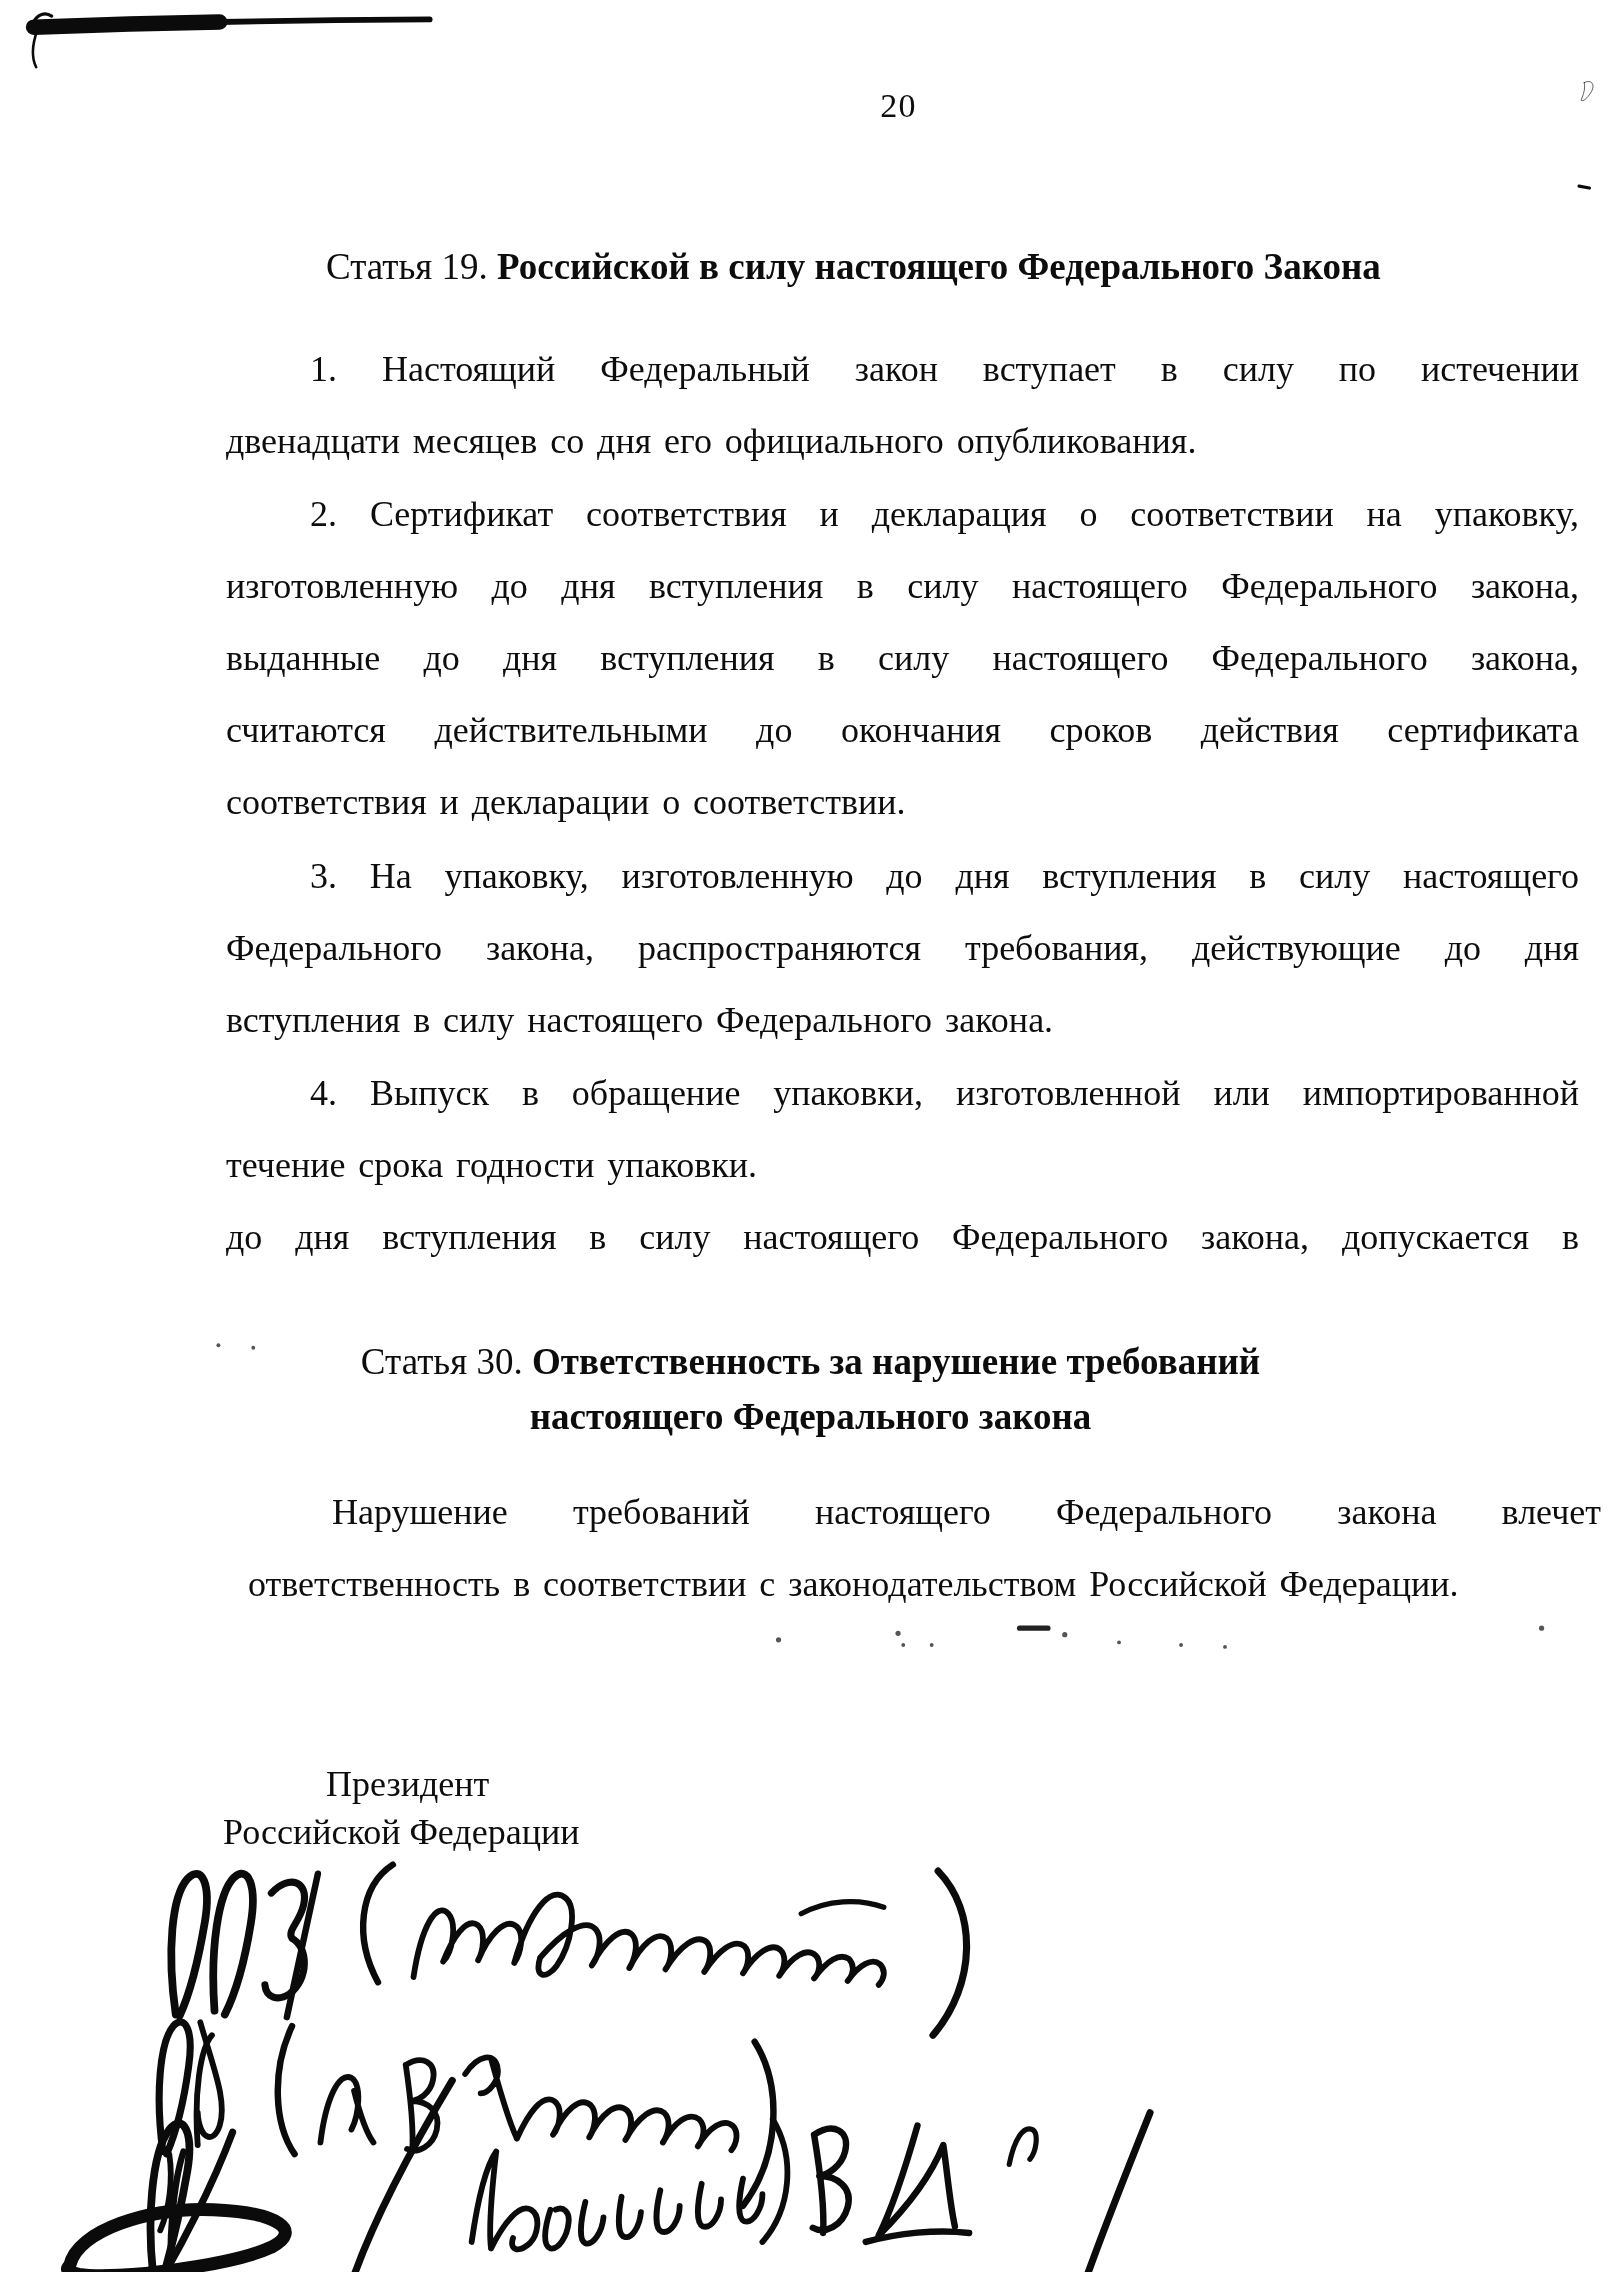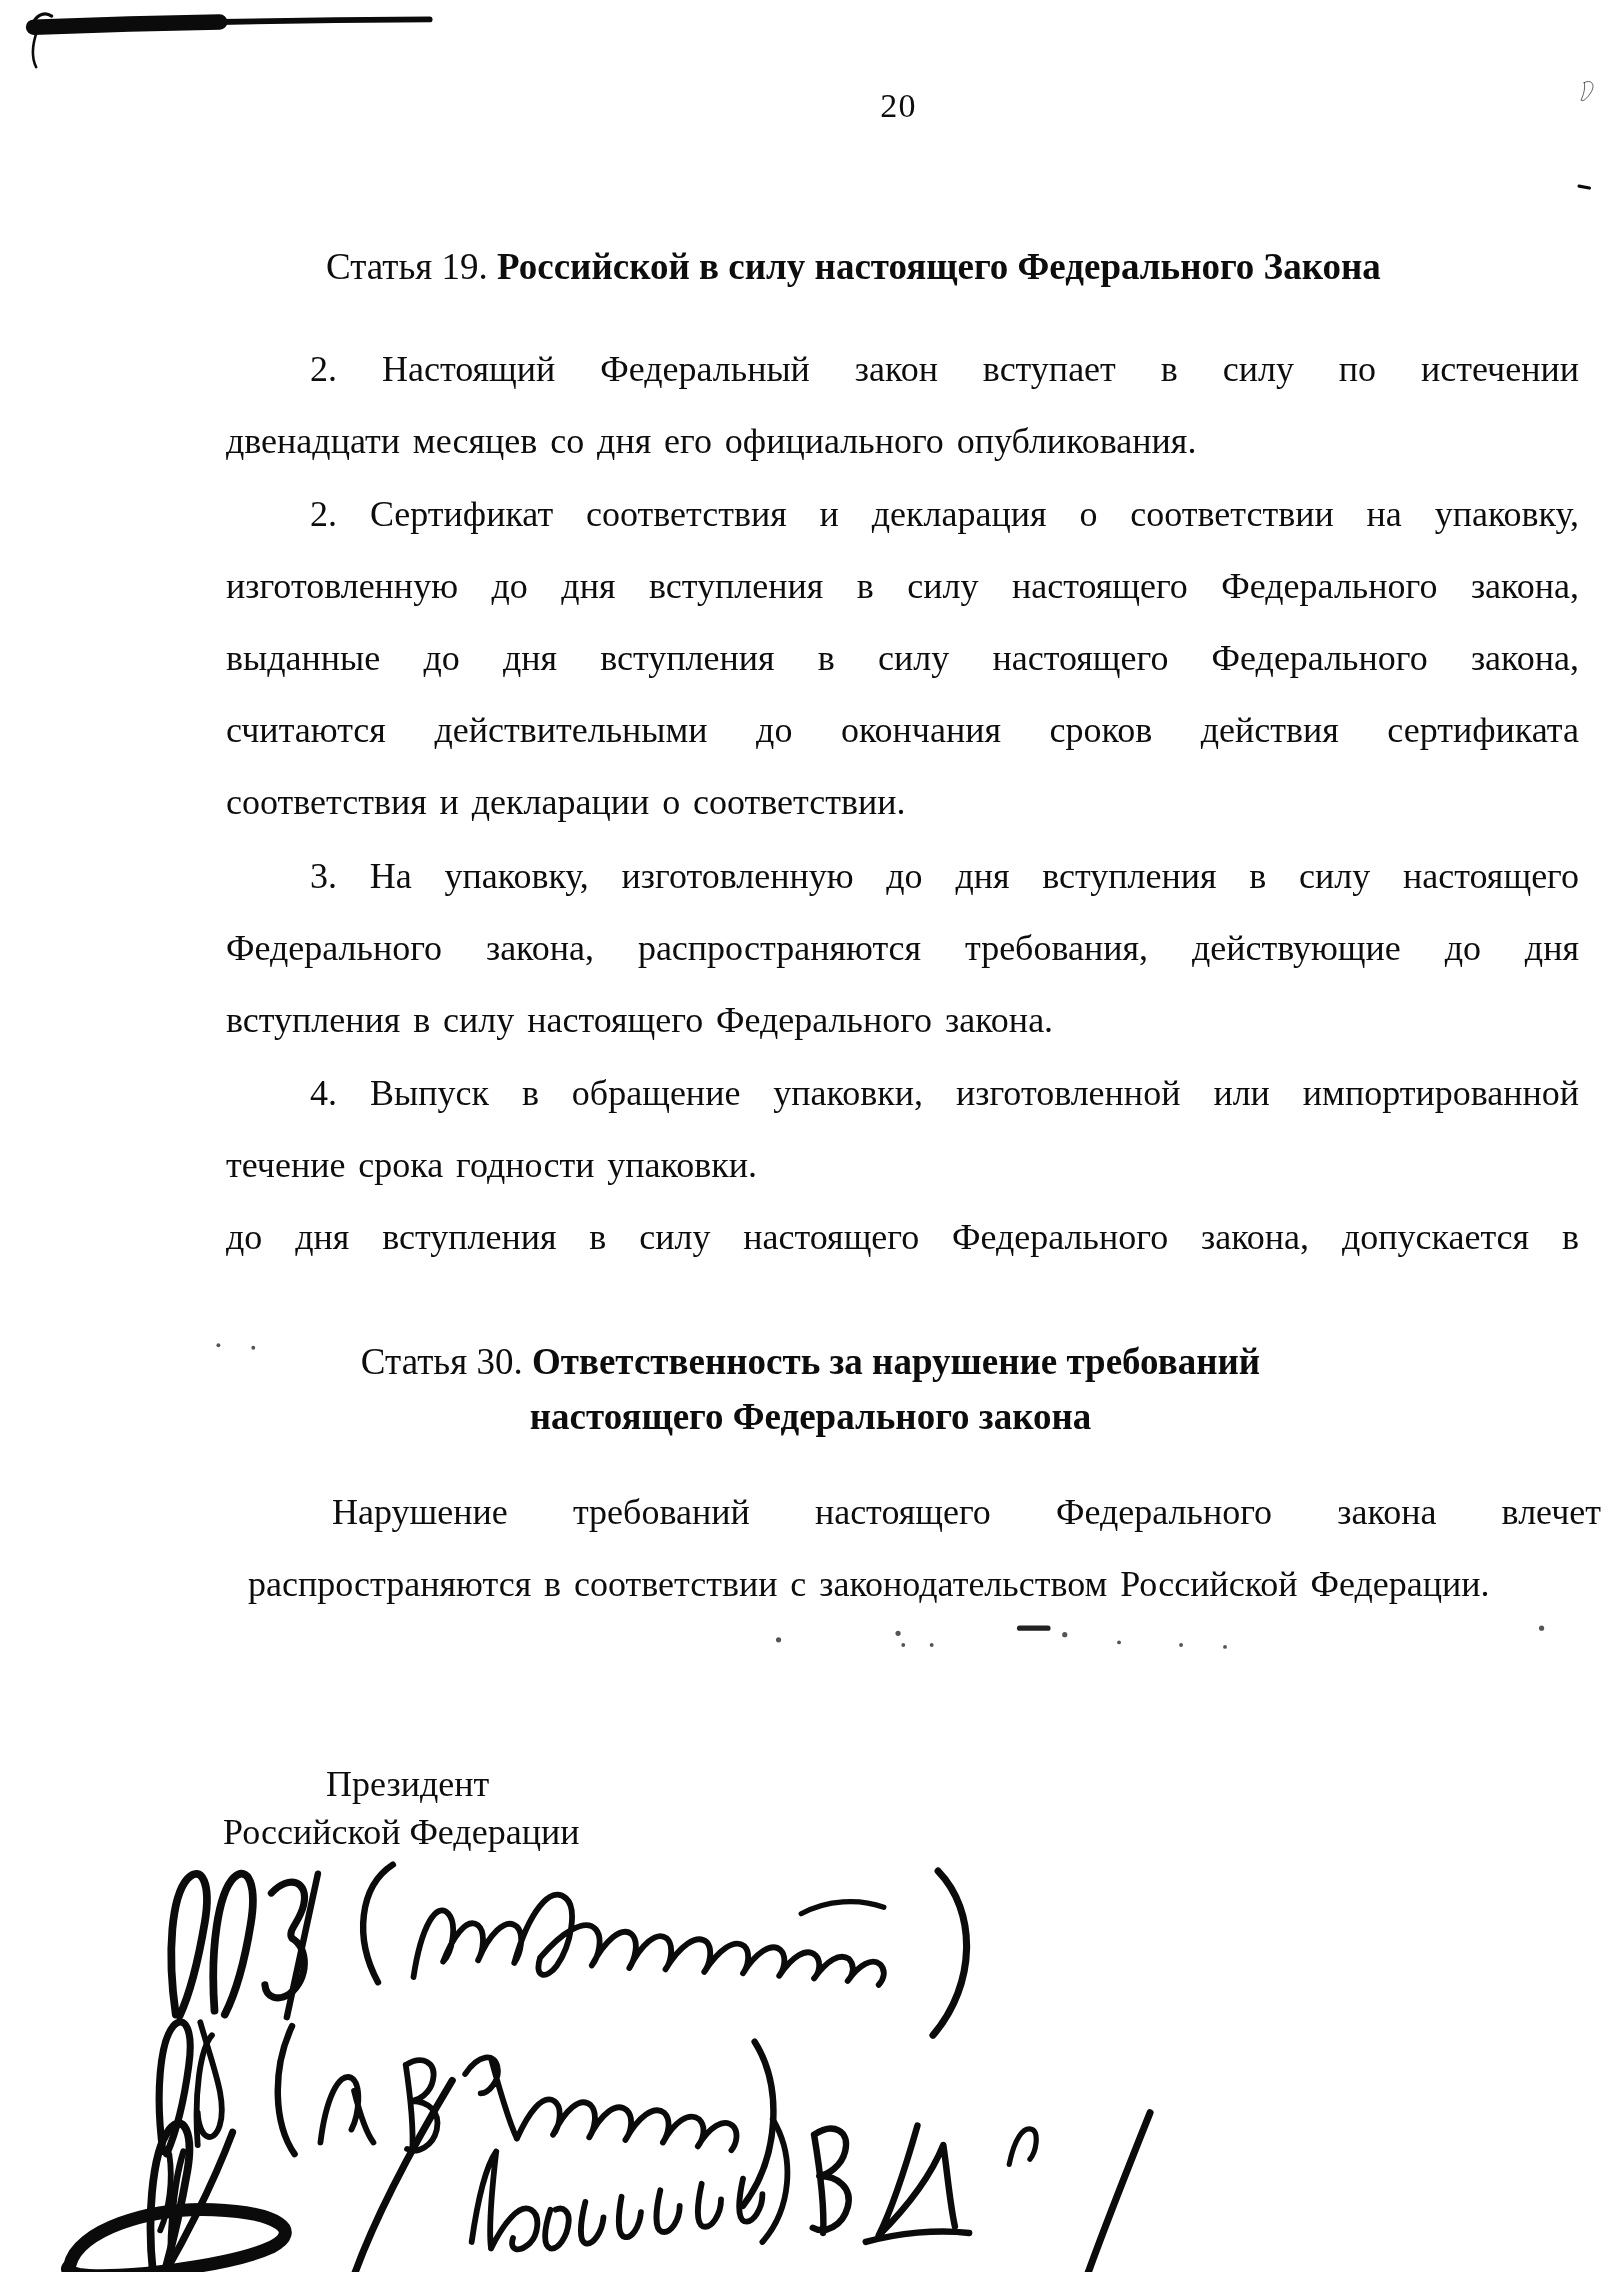--- a/index.html
+++ b/index.html
@@ -59,21 +59,21 @@
 <body>
 
 <div class="page">
 
   <div class="abs page-number">20</div>
 
   <div class="abs h19"><span>Статья 19.</span>&nbsp;<span class="h-title">Российской в силу настоящего Федерального Закона</span>
   </div>
 
   <div class="abs para p1">
-    <div class="line first">2. Настоящий Федеральный закон вступает в силу по истечении</div>
+    <div class="line first">1. Настоящий Федеральный закон вступает в силу по истечении</div>
     <div class="line last">двенадцати месяцев со дня его официального опубликования.</div>
   </div>
 
   <div class="abs para p2">
     <div class="line first">2. Сертификат соответствия и декларация о соответствии на упаковку,</div>
     <div class="line">изготовленную до дня вступления в силу настоящего Федерального закона,</div>
     <div class="line">выданные до дня вступления в силу настоящего Федерального закона,</div>
     <div class="line">считаются действительными до окончания сроков действия сертификата</div>
     <div class="line last">соответствия и декларации о соответствии.</div>
   </div>
@@ -91,21 +91,21 @@
   </div>
 
   <div class="abs h20">
     <div><span>Статья 30.</span>&nbsp;<span class="h-title">Ответственность за нарушение требований</span>
     </div>
     <div class="h-title">настоящего Федерального закона</div>
   </div>
 
   <div class="abs para p5">
     <div class="line first">Нарушение требований настоящего Федерального закона влечет</div>
-    <div class="line last">распространяются в соответствии с законодательством Российской Федерации.</div>
+    <div class="line last">ответственность в соответствии с законодательством Российской Федерации.</div>
   </div>
 
   <div class="abs signer">
     <div class="line1">Президент</div>
     <div class="line2">Российской Федерации</div>
   </div>
 
   <svg class="abs ink" viewBox="0 0 2512 3518">
 
     <g>

